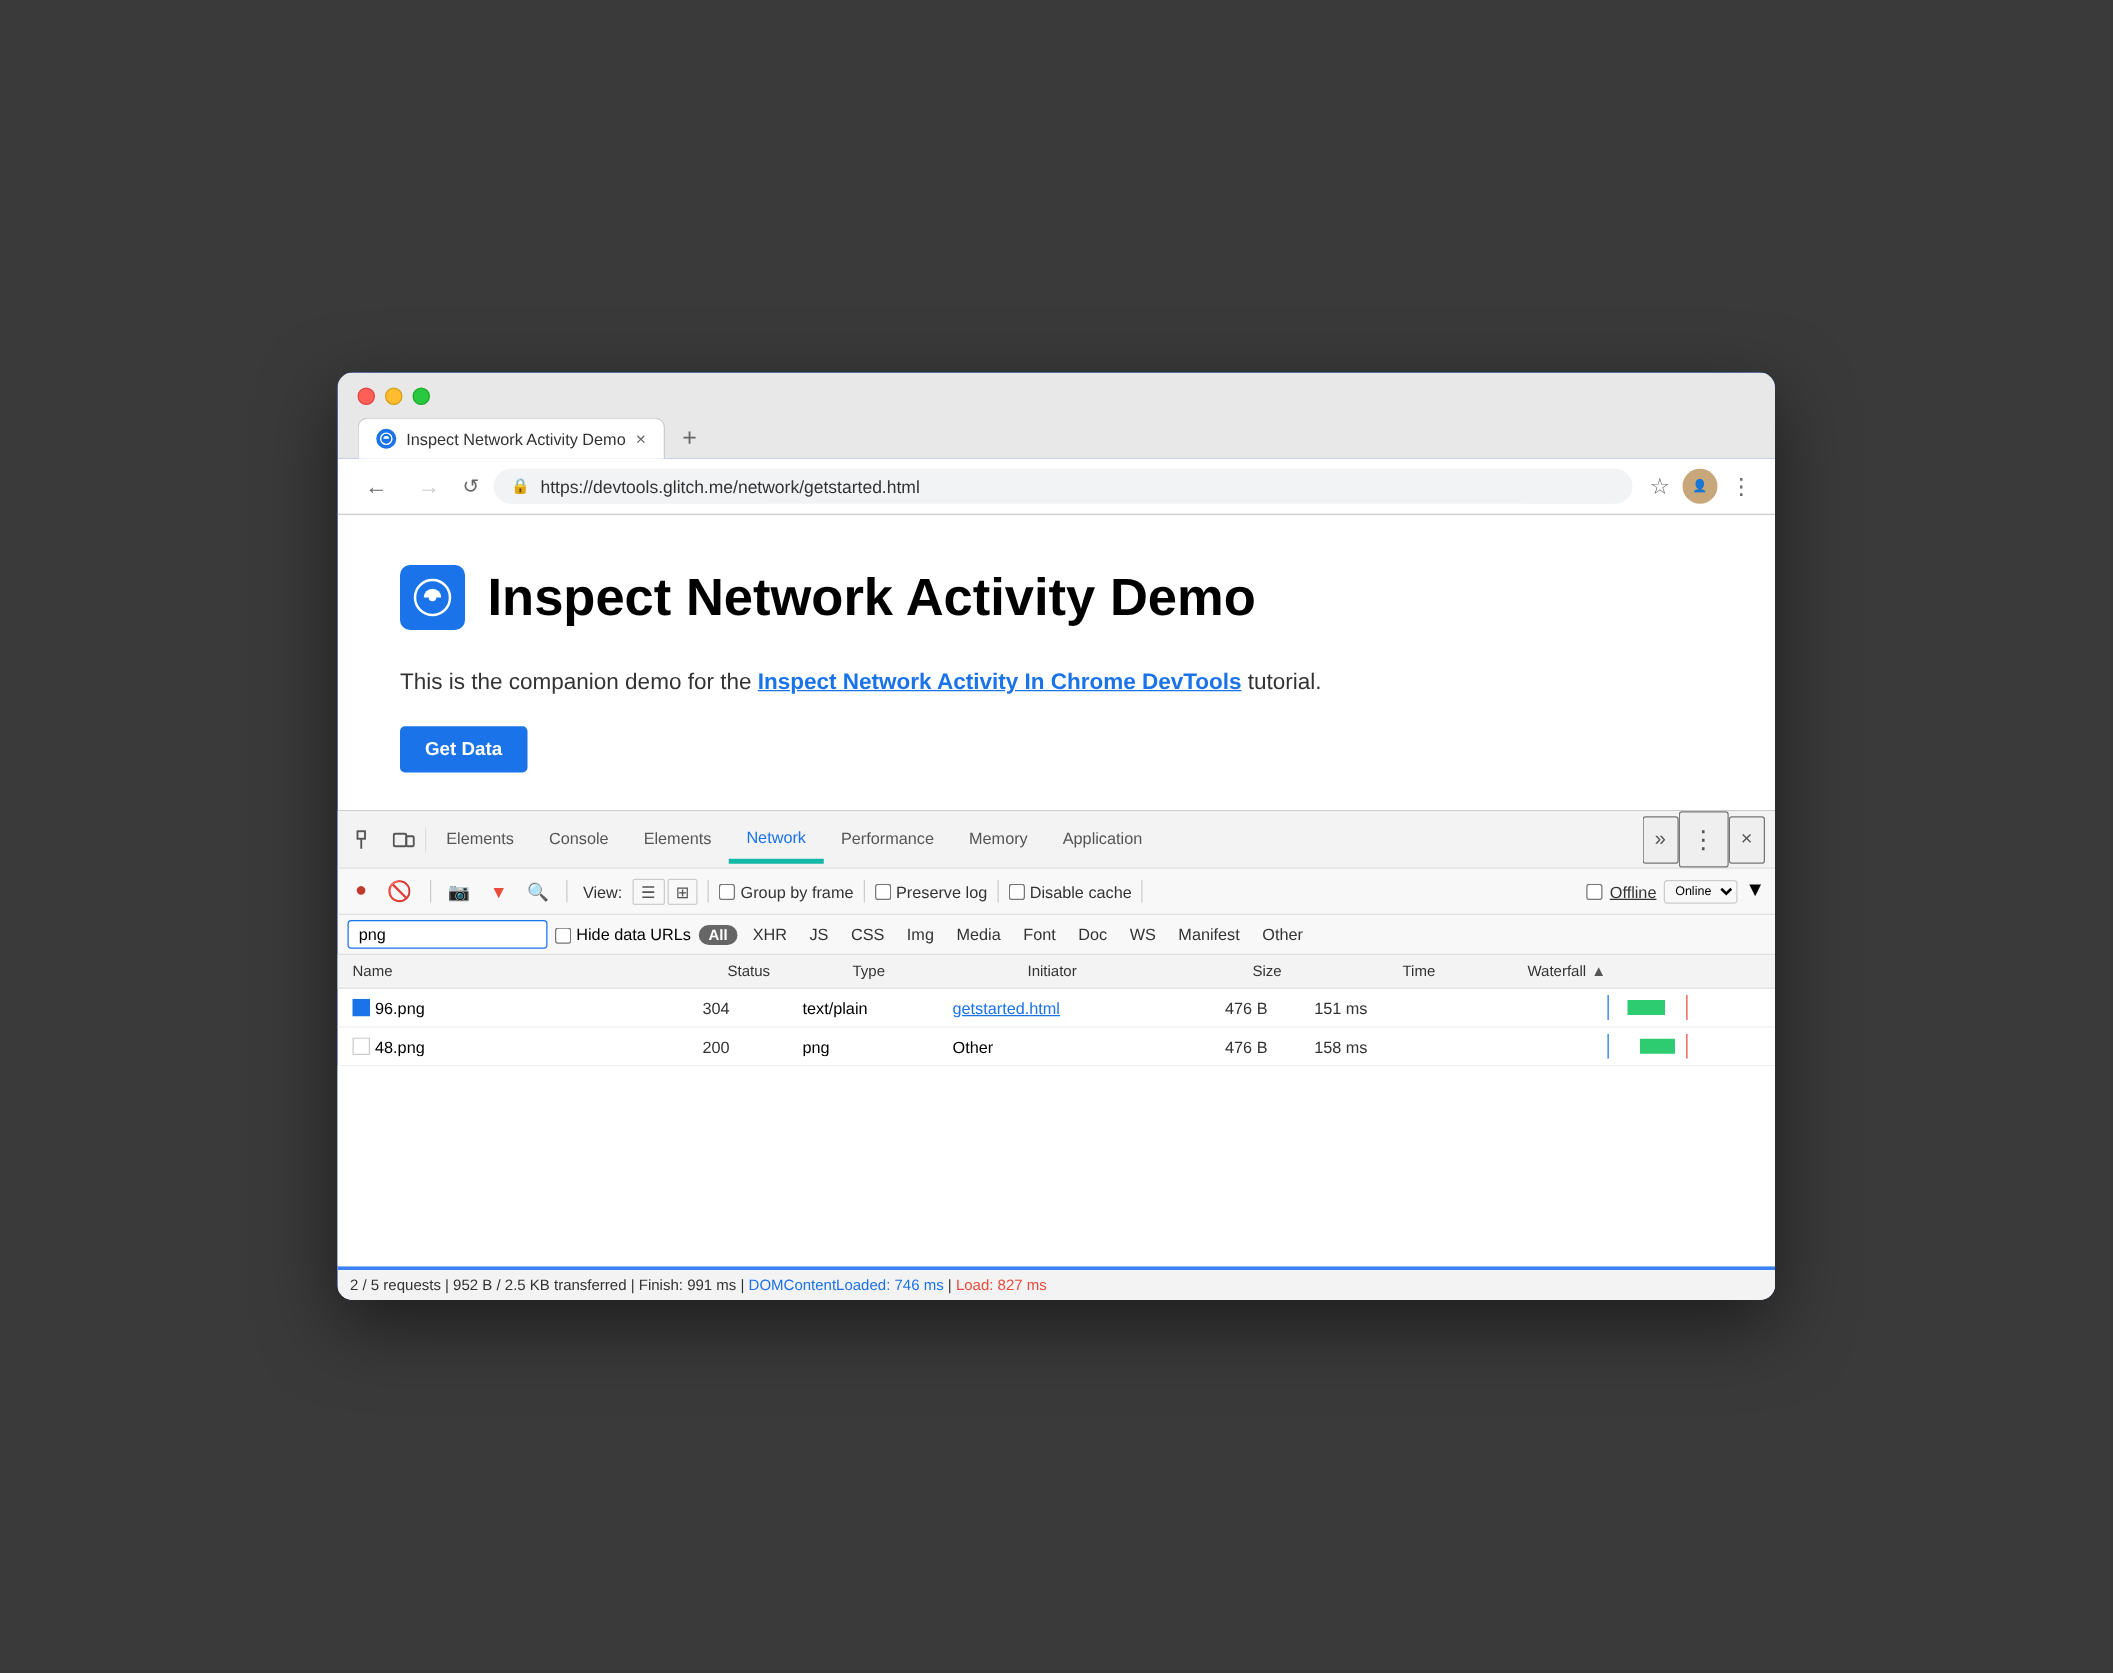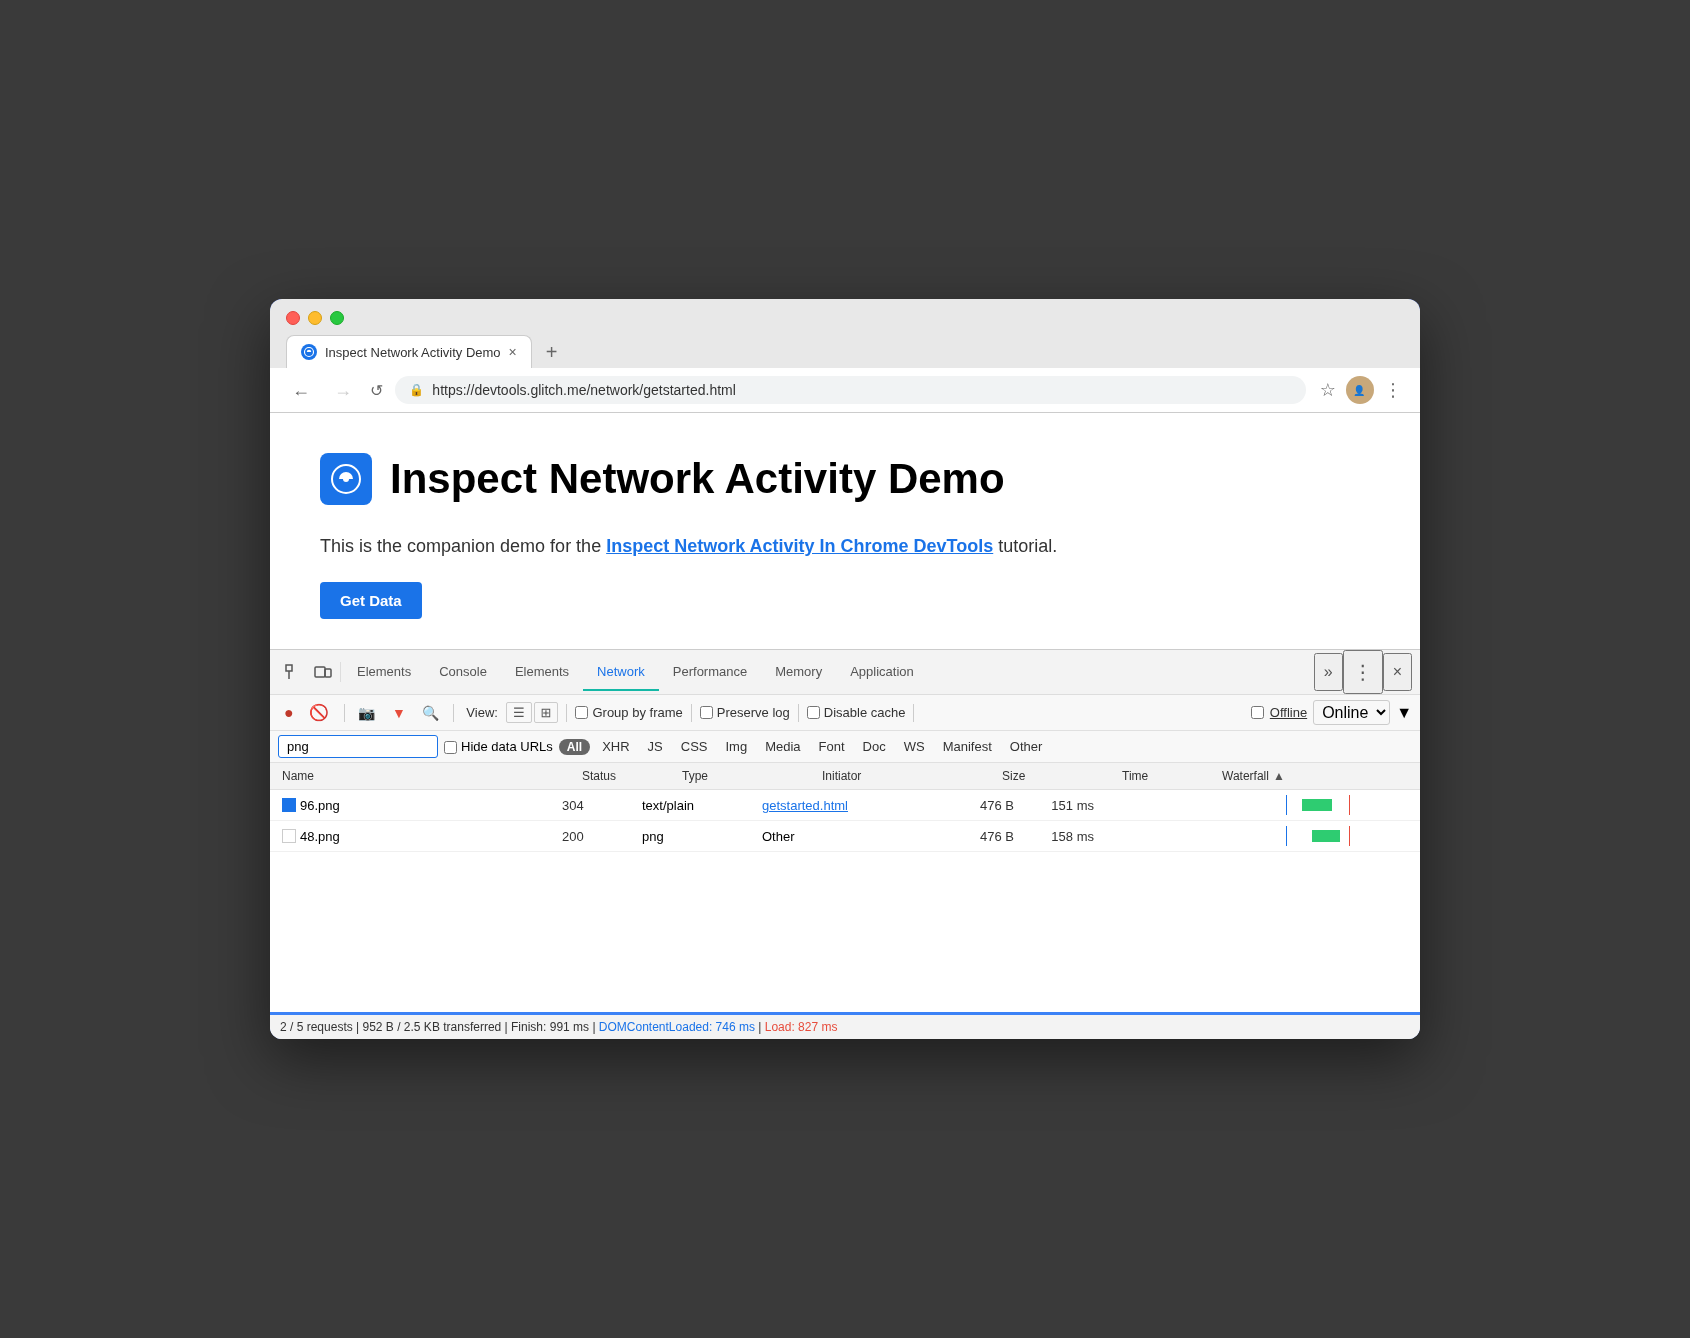--- a/index.html
+++ b/index.html
@@ -174,21 +174,21 @@
     .devtools-tab {
       padding: 10px 14px;
       font-size: 13px;
       color: #555;
       cursor: pointer;
       border-bottom: 2px solid transparent;
       white-space: nowrap;
     }
     .devtools-tab.active {
       color: #1a73e8;
-      border-bottom: 2px solid #14b8a6;
+      border-bottom: 4px solid #14b8a6;
     }
     .devtools-tab-sep { width: 1px; height: 20px; background: #ddd; margin: 0 2px; }
     .devtools-more { margin-left: auto; color: #555; font-size: 16px; cursor: pointer; padding: 8px; }
     .devtools-close { color: #555; font-size: 16px; cursor: pointer; padding: 8px; }
     .devtools-3dot { color: #555; font-size: 20px; cursor: pointer; padding: 8px; }
     
     .network-toolbar {
       display: flex;
       align-items: center;
       padding: 4px 8px;
@@ -210,21 +210,21 @@
     .view-btns { display: flex; gap: 2px; }
     .view-btn {
       background: none; border: 1px solid #ccc; border-radius: 2px;
       font-size: 13px; padding: 2px 6px; cursor: pointer; color: #555;
     }
     .nt-checkbox-label { display: flex; align-items: center; gap: 4px; font-size: 13px; color: #333; }
     .nt-checkbox-label input { width: 13px; height: 13px; }
     .offline-group { display: flex; align-items: center; gap: 6px; margin-left: auto; }
     .offline-label { font-size: 13px; color: #333; text-decoration: underline; }
     .online-select {
-      font-size: 16px; background: #f8f8f8; border: 1px solid #ccc;
+      font-size: 10px; background: #f8f8f8; border: 1px solid #ccc;
       border-radius: 3px; padding: 2px 4px; cursor: pointer;
     }
     
     .filter-bar {
       display: flex;
       align-items: center;
       padding: 4px 8px;
       background: #f8f8f8;
       border-bottom: 1px solid #e0e0e0;
       gap: 6px;

